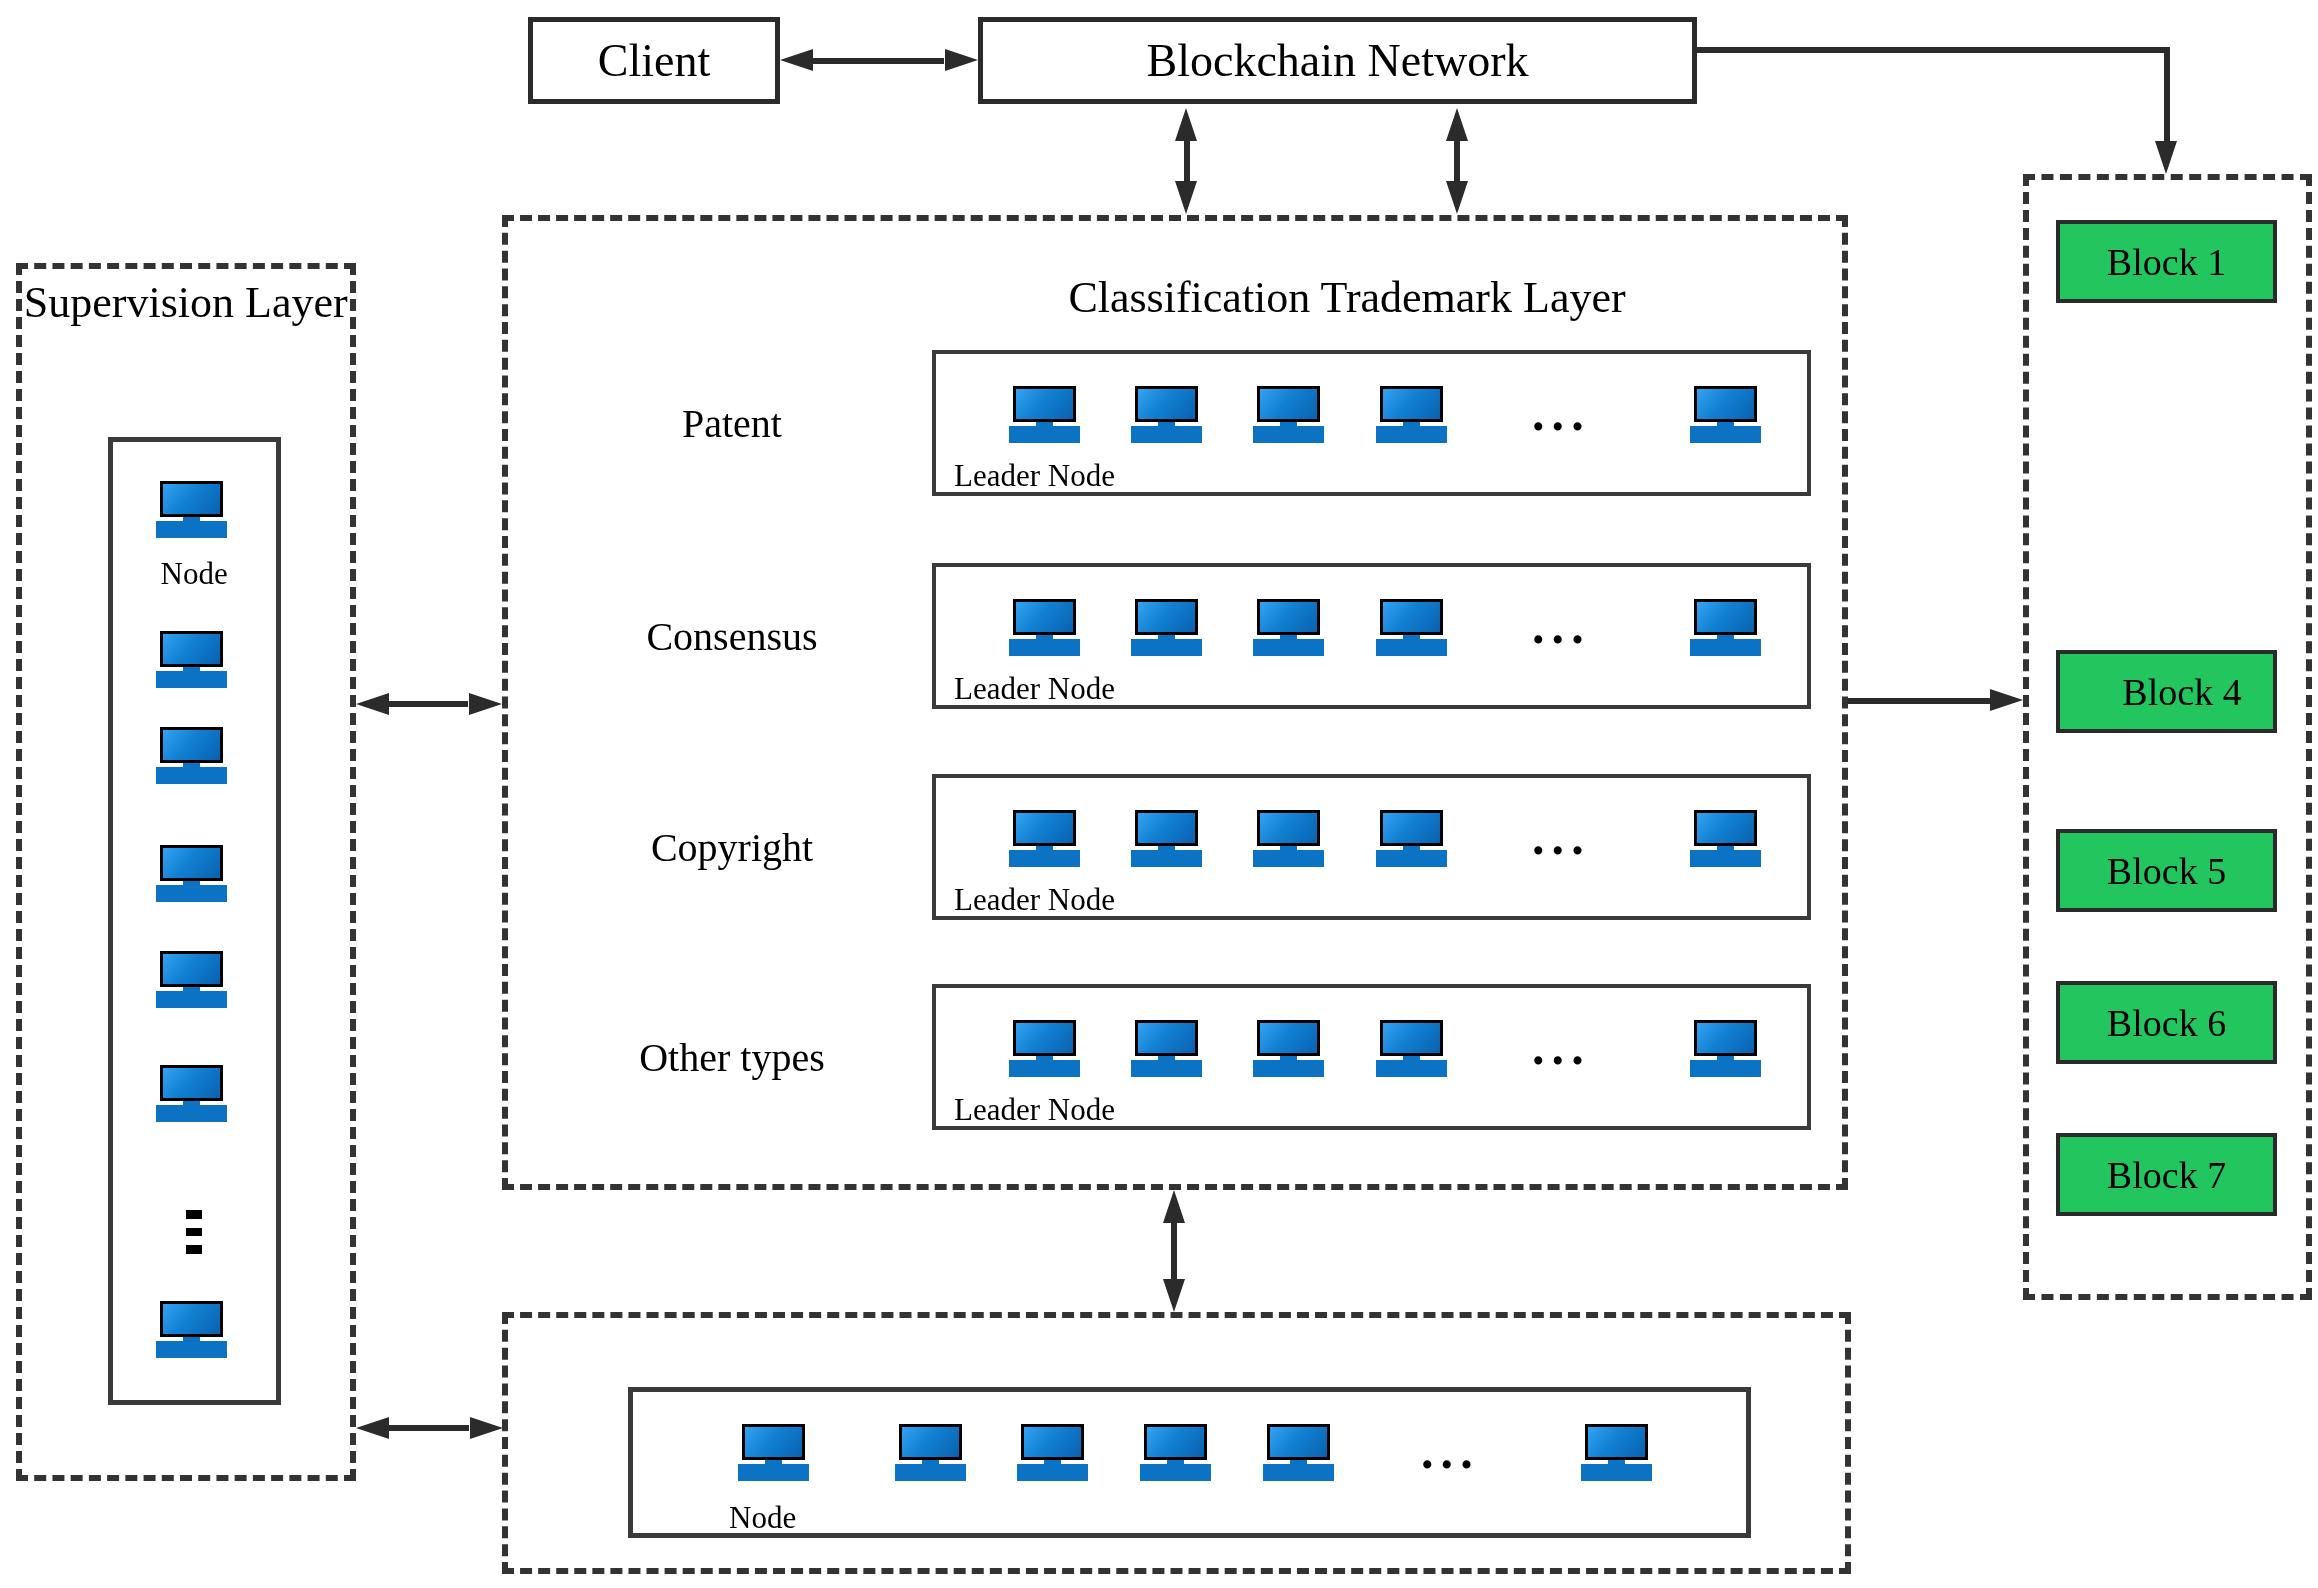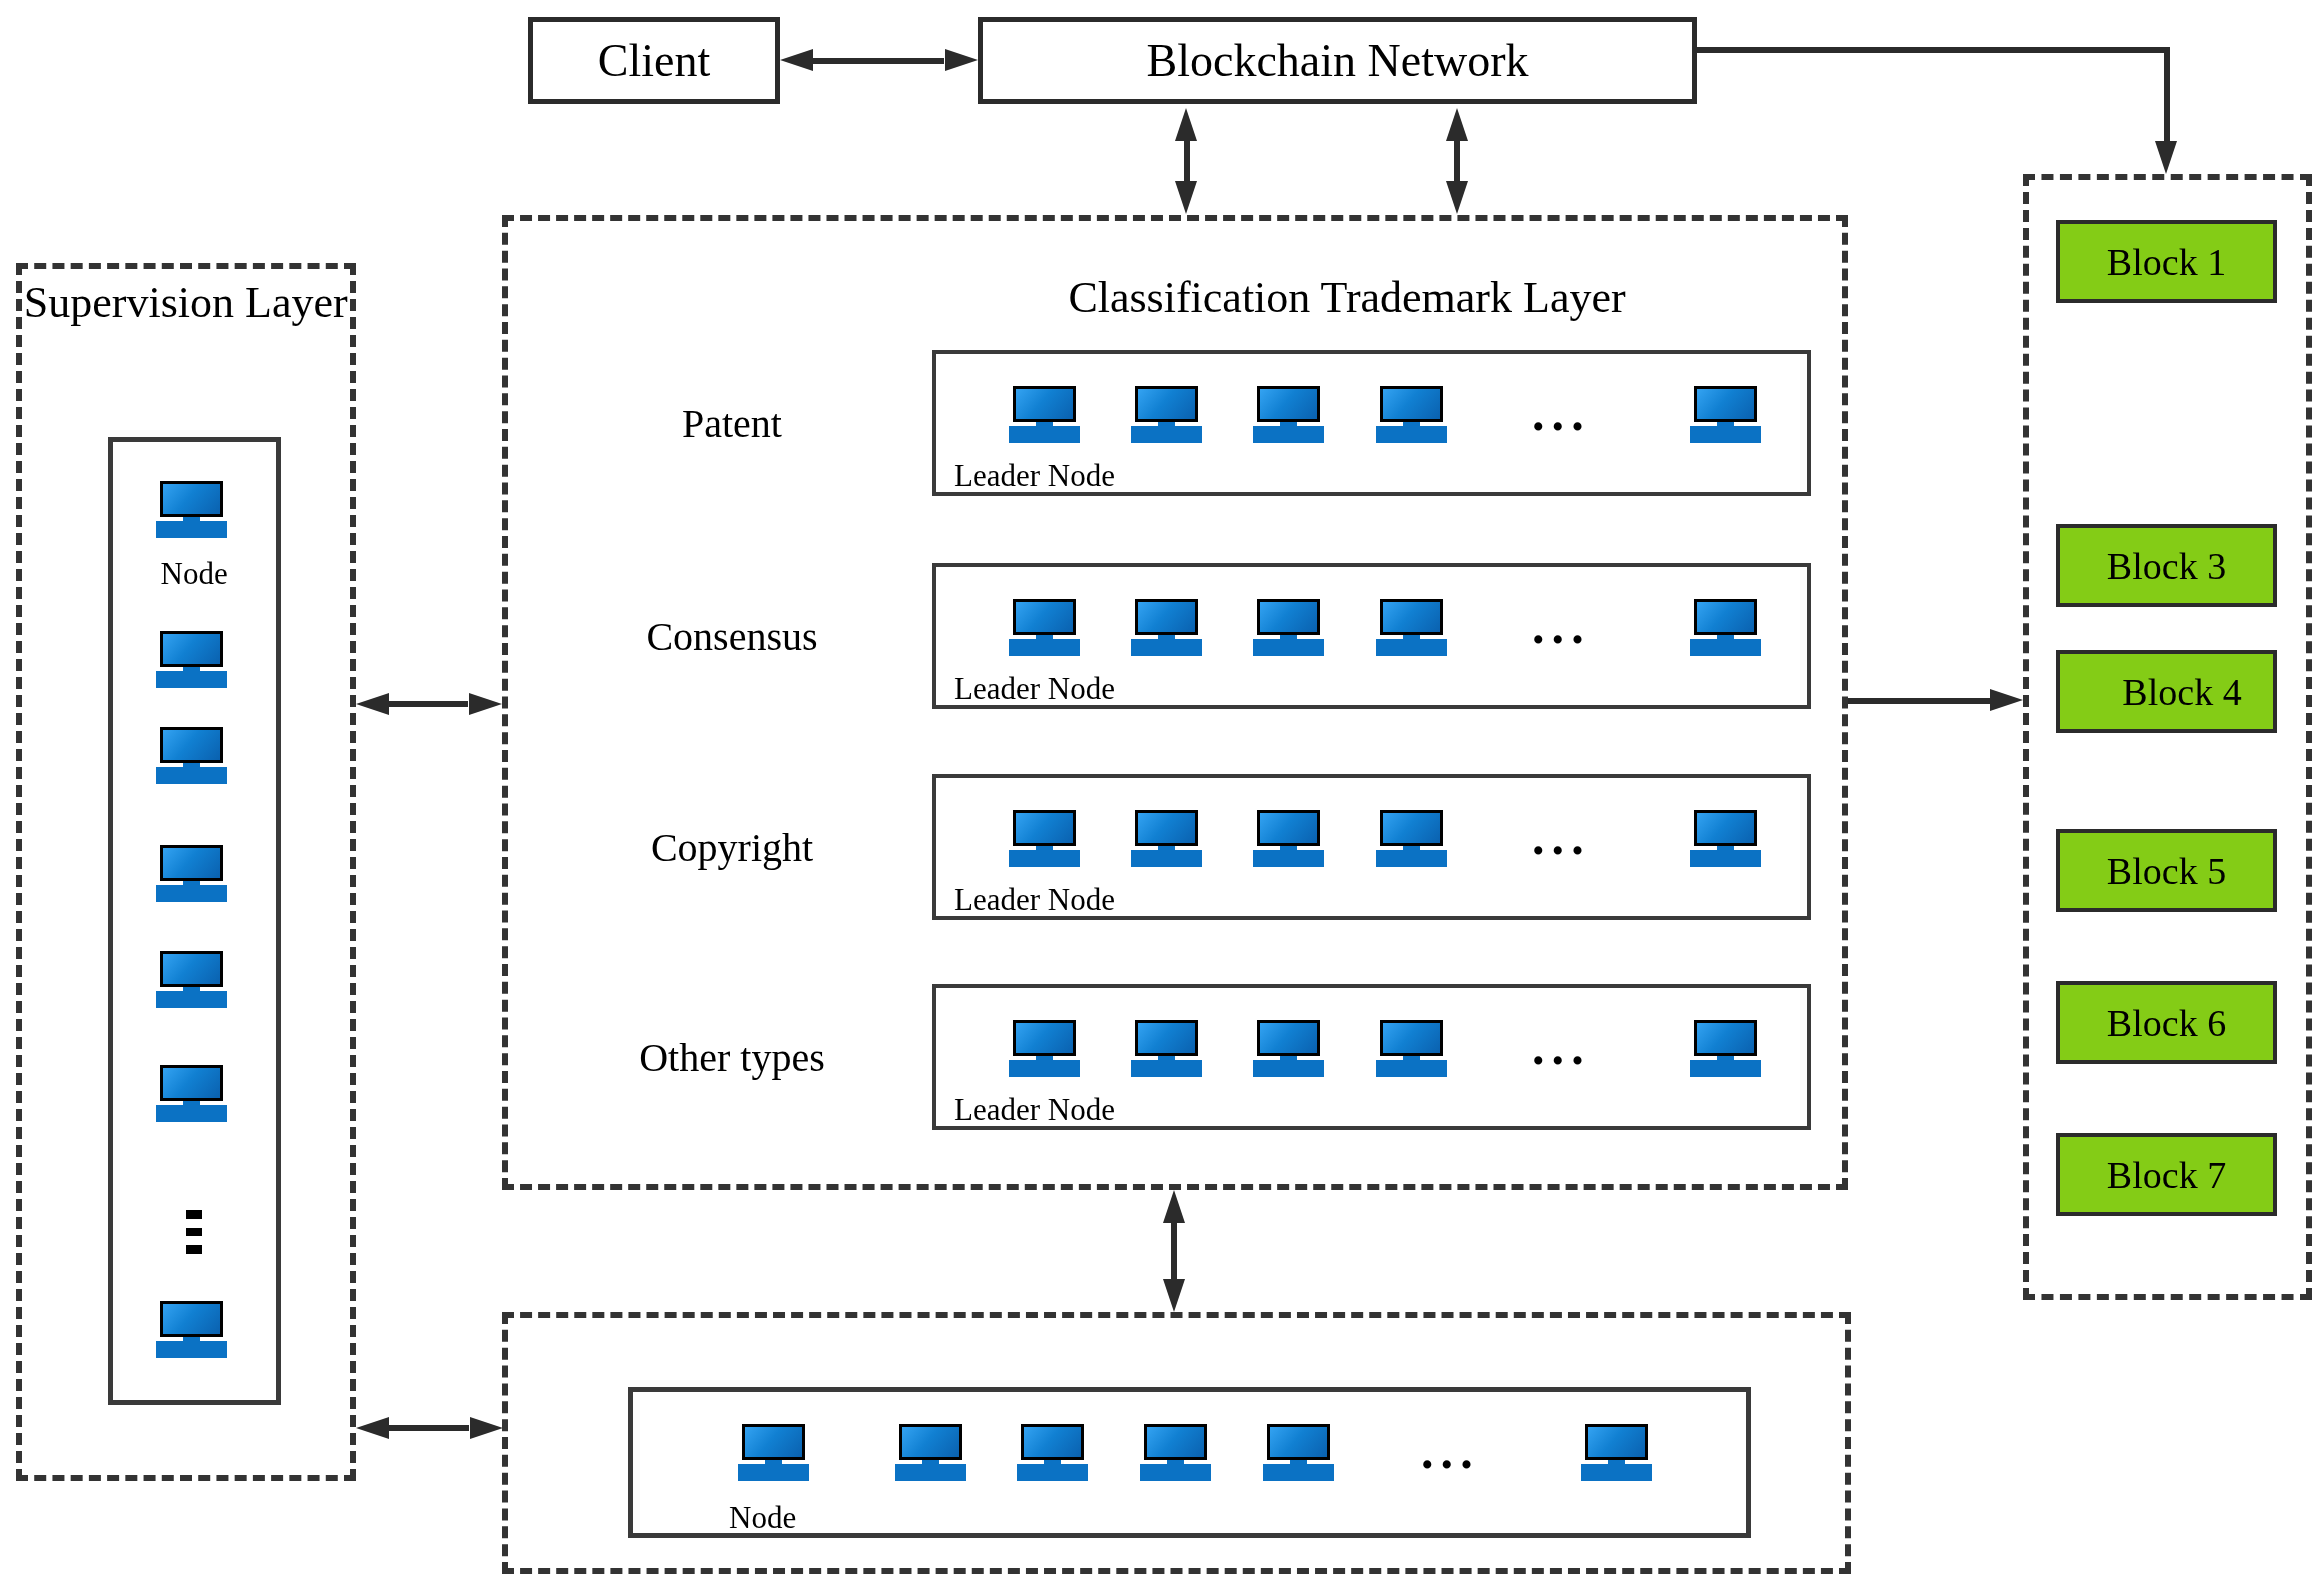--- a/index.html
+++ b/index.html
@@ -48,21 +48,21 @@
   .neck{width:17px;height:4.3px;margin:0 auto;background:var(--nbase)}
   .base{width:71px;height:17px;background:var(--nbase)}
   
   .dots{position:absolute;font-size:50px;font-weight:bold;letter-spacing:7.1px;line-height:1;left:596px;top:34px}
   .vdots{position:absolute;left:0;right:0;top:768px;display:flex;flex-direction:column;align-items:center;gap:9.2px}
   .vdots i{display:block;width:15.7px;height:8.5px;background:#000}
   .sup-node-label{position:absolute;left:0;right:0;top:114px;text-align:center;font-size:31px}
   .conf-node-label{position:absolute;left:96px;top:108px;font-size:31px}
   
   .block-box{position:absolute;left:27px;width:221px;height:83px;border:4.3px solid var(--ink);
-    display:flex;align-items:center;justify-content:center;font-size:38px;background:#84cc16}
+    display:flex;align-items:center;justify-content:center;font-size:38px;background:#22c55e}
   
   .hl,.vl,.ah{position:absolute;display:block}
   .hl{height:5.7px;background:var(--ink)}
   .vl{width:5.7px;background:var(--ink)}
   .ah{width:0;height:0}
   .ah-l{border-top:11.4px solid transparent;border-bottom:11.4px solid transparent;border-right:33px solid var(--ink)}
   .ah-r{border-top:11.4px solid transparent;border-bottom:11.4px solid transparent;border-left:33px solid var(--ink)}
   .ah-u{border-left:11.4px solid transparent;border-right:11.4px solid transparent;border-bottom:33px solid var(--ink)}
   .ah-d{border-left:11.4px solid transparent;border-right:11.4px solid transparent;border-top:33px solid var(--ink)}
 </style>
@@ -335,21 +335,20 @@
         <div class="node" style="left: 948px; top: 32px;">
     <div class="monitor"></div>
     <div class="neck"></div>
     <div class="base"></div>
   </div>
       </div>
   </div>
 
   <div class="dashed blocksCol" id="blocks-mount">
       <div class="block-box" style="top: 40px;">Block 1</div>
-      <div class="block-box" style="top: 344px;">Block 3</div>
       <div class="block-box" style="top: 470px; padding-left: 31px;">Block 4</div>
       <div class="block-box" style="top: 649px;">Block 5</div>
       <div class="block-box" style="top: 801px;">Block 6</div>
       <div class="block-box" style="top: 953px;">Block 7</div>
     </div>
 
 </div>
 
 
 </body></html>

